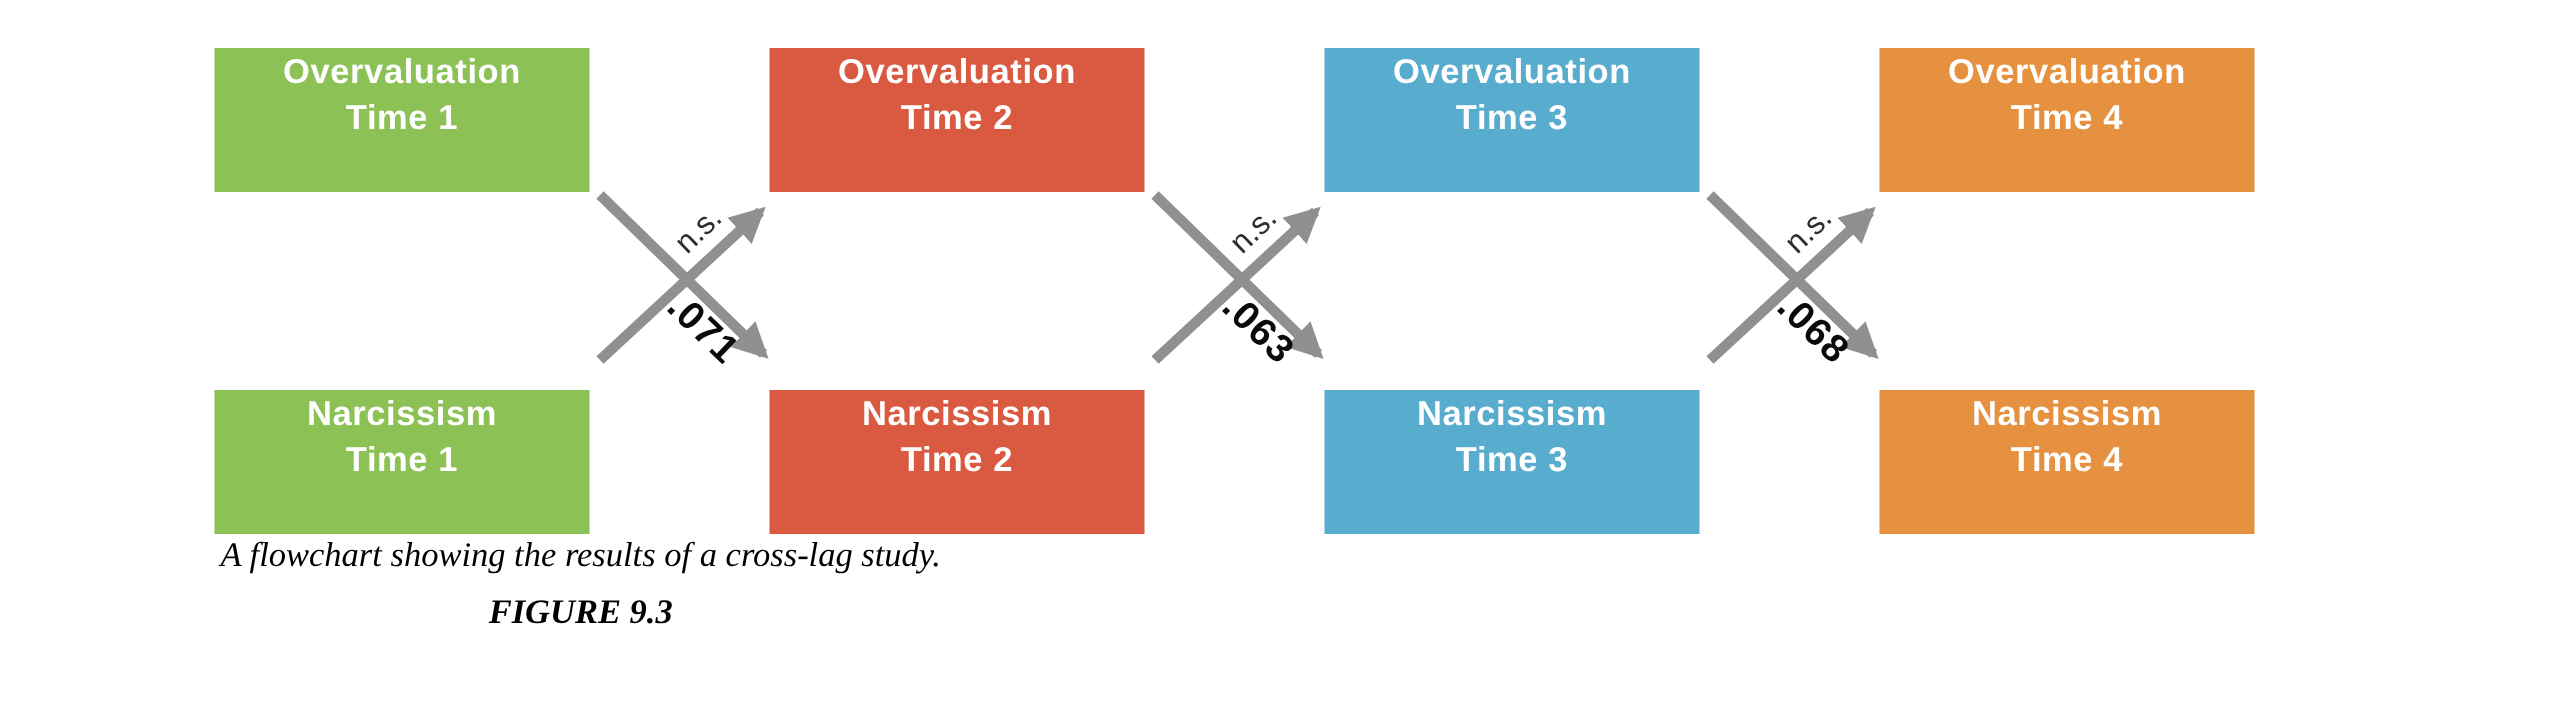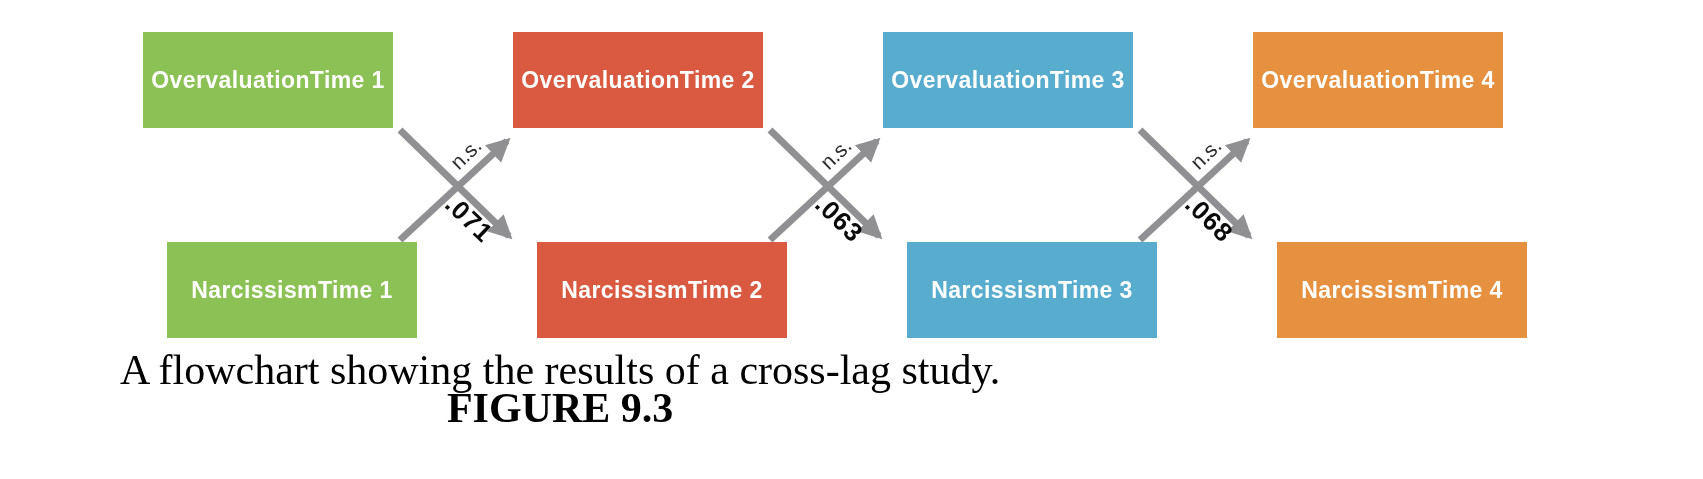--- a/index.html
+++ b/index.html
@@ -11,32 +11,32 @@
     overflow: hidden;
     font-family: "Liberation Sans", sans-serif;
   }
   .diagram { position: absolute; inset: 0; }
 
   .node {
     position: absolute;
     width: 250px;
     height: 96px;
     display: flex;
-    flex-direction: row;
+    flex-direction: column;
     align-items: center;
-    justify-content: center;
+    justify-content: flex-start;
     color: #ffffff;
     font-weight: 700;
     font-size: 23px;
     line-height: 31px;
     text-align: center;
     letter-spacing: 0.4px;
   }
   .row-top    { top: 32px; }
-  .row-bottom { top: 242px; margin-left: 24px; }
+  .row-bottom { top: 260px; }
   .col-0 { left: 143px; }
   .col-1 { left: 513px; }
   .col-2 { left: 883px; }
   .col-3 { left: 1253px; }
 
   .arrow-layer { position: absolute; left: 0; top: 0; width: 1703px; height: 479px; }
 
   .xlabel {
     position: absolute;
     white-space: nowrap;
@@ -51,26 +51,27 @@
   .xlabel.val {
     font-size: 26px;
     font-weight: 700;
     color: #0a0a0a;
     letter-spacing: 1px;
     transform: translate(-50%, -50%) rotate(44deg);
   }
 
   .caption {
     position: absolute;
-    left: 120px;
+    left: 147px;
     top: 351px;
     font-family: "Liberation Serif", serif;
-    font-size: 42px;
+    font-size: 23px;
     line-height: 38px;
     color: #000000;
+    font-style: italic;
   }
   .caption .bold { font-weight: 700; text-align: center; }
 </style>
 </head>
 <body>
 
 <div class="canvas">
   <div class="diagram">
 
     <div class="node row-top col-0" style="background-color: rgb(139, 193, 85);">

